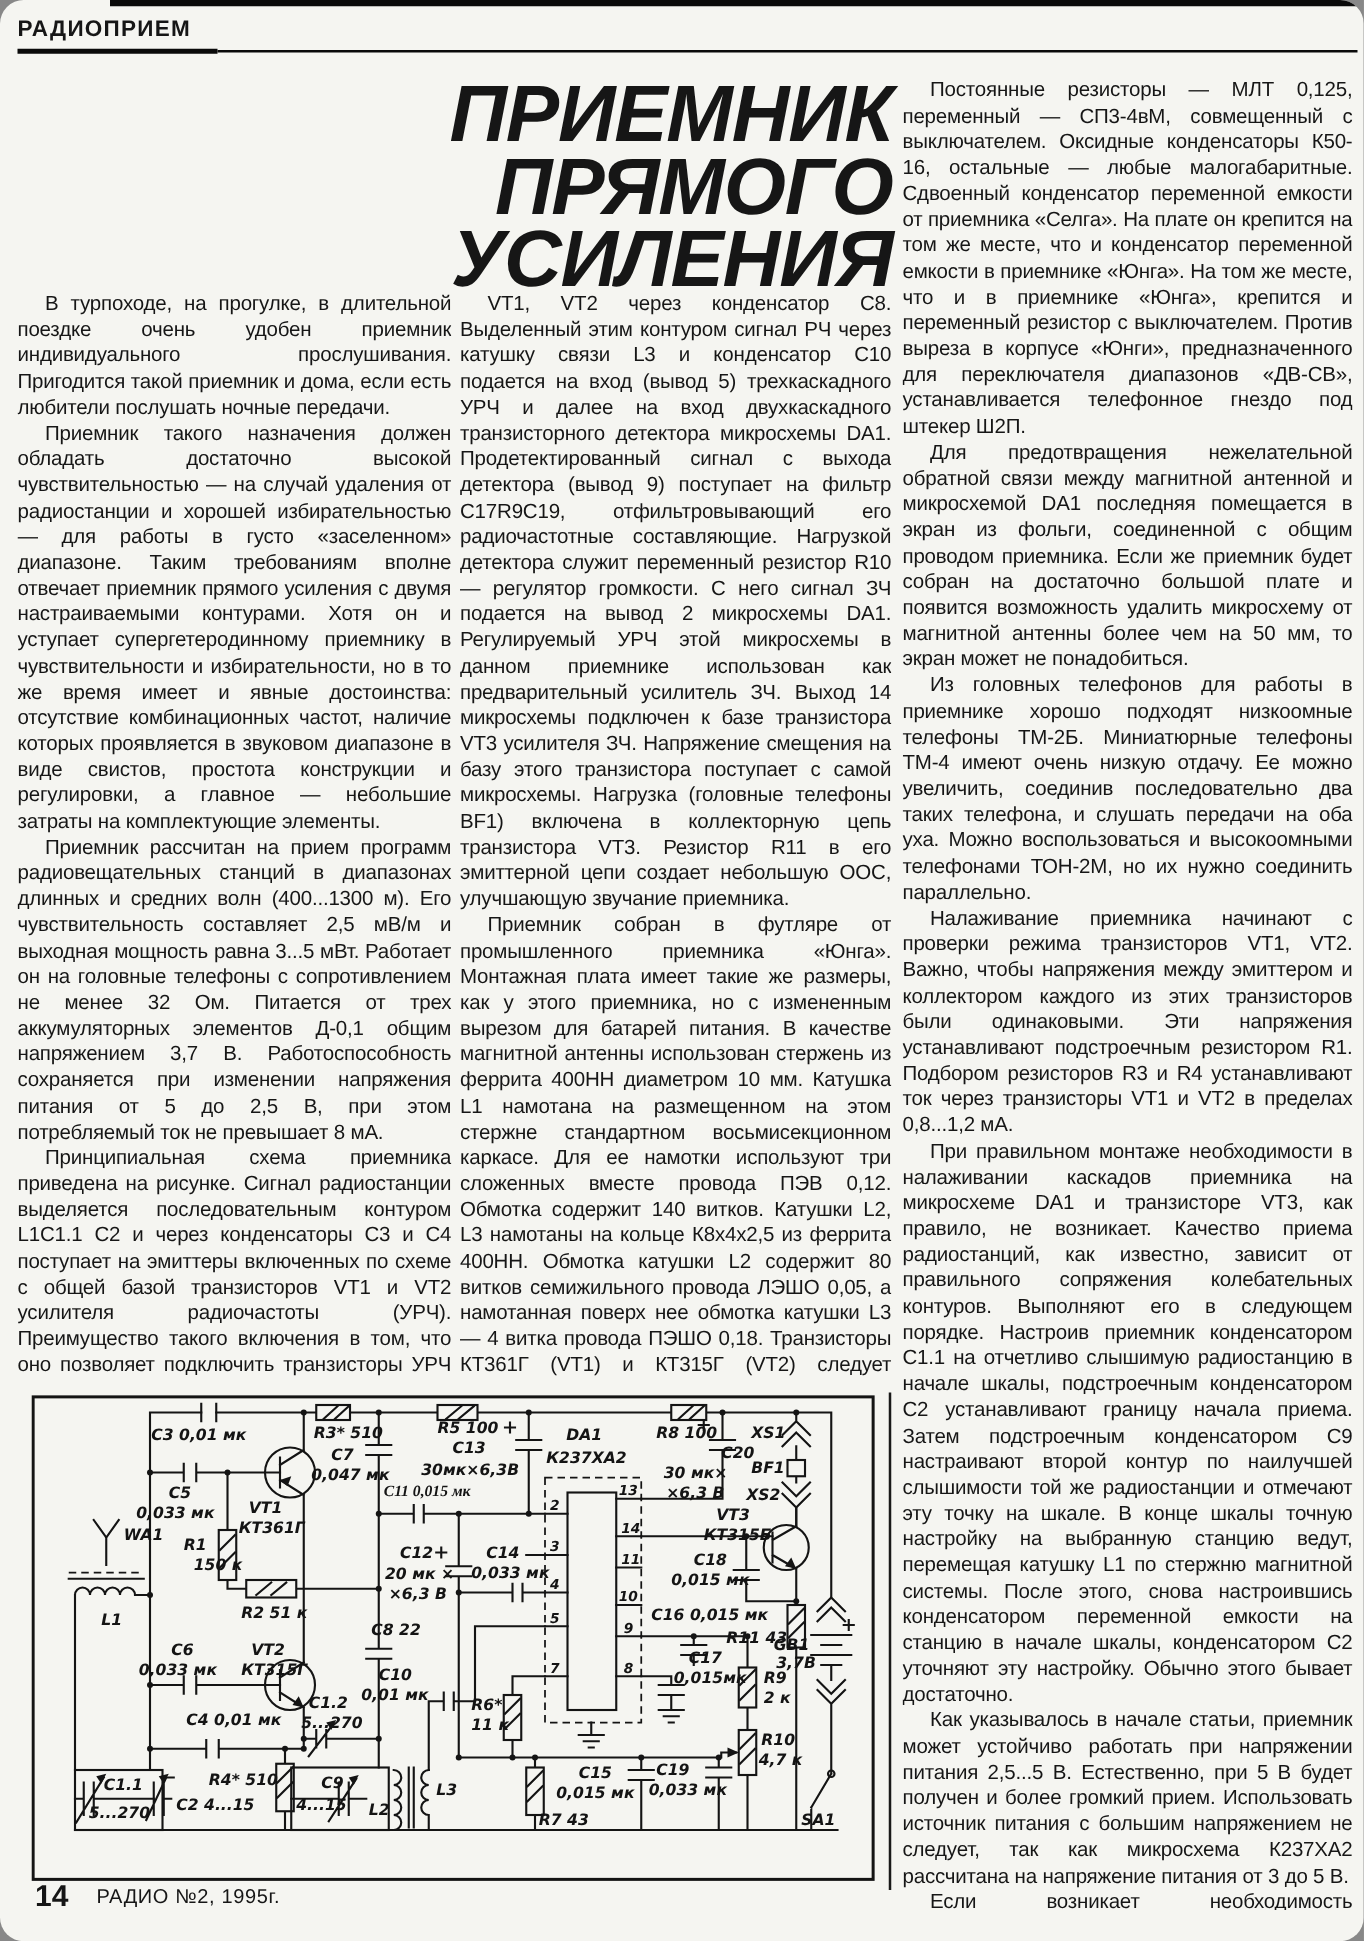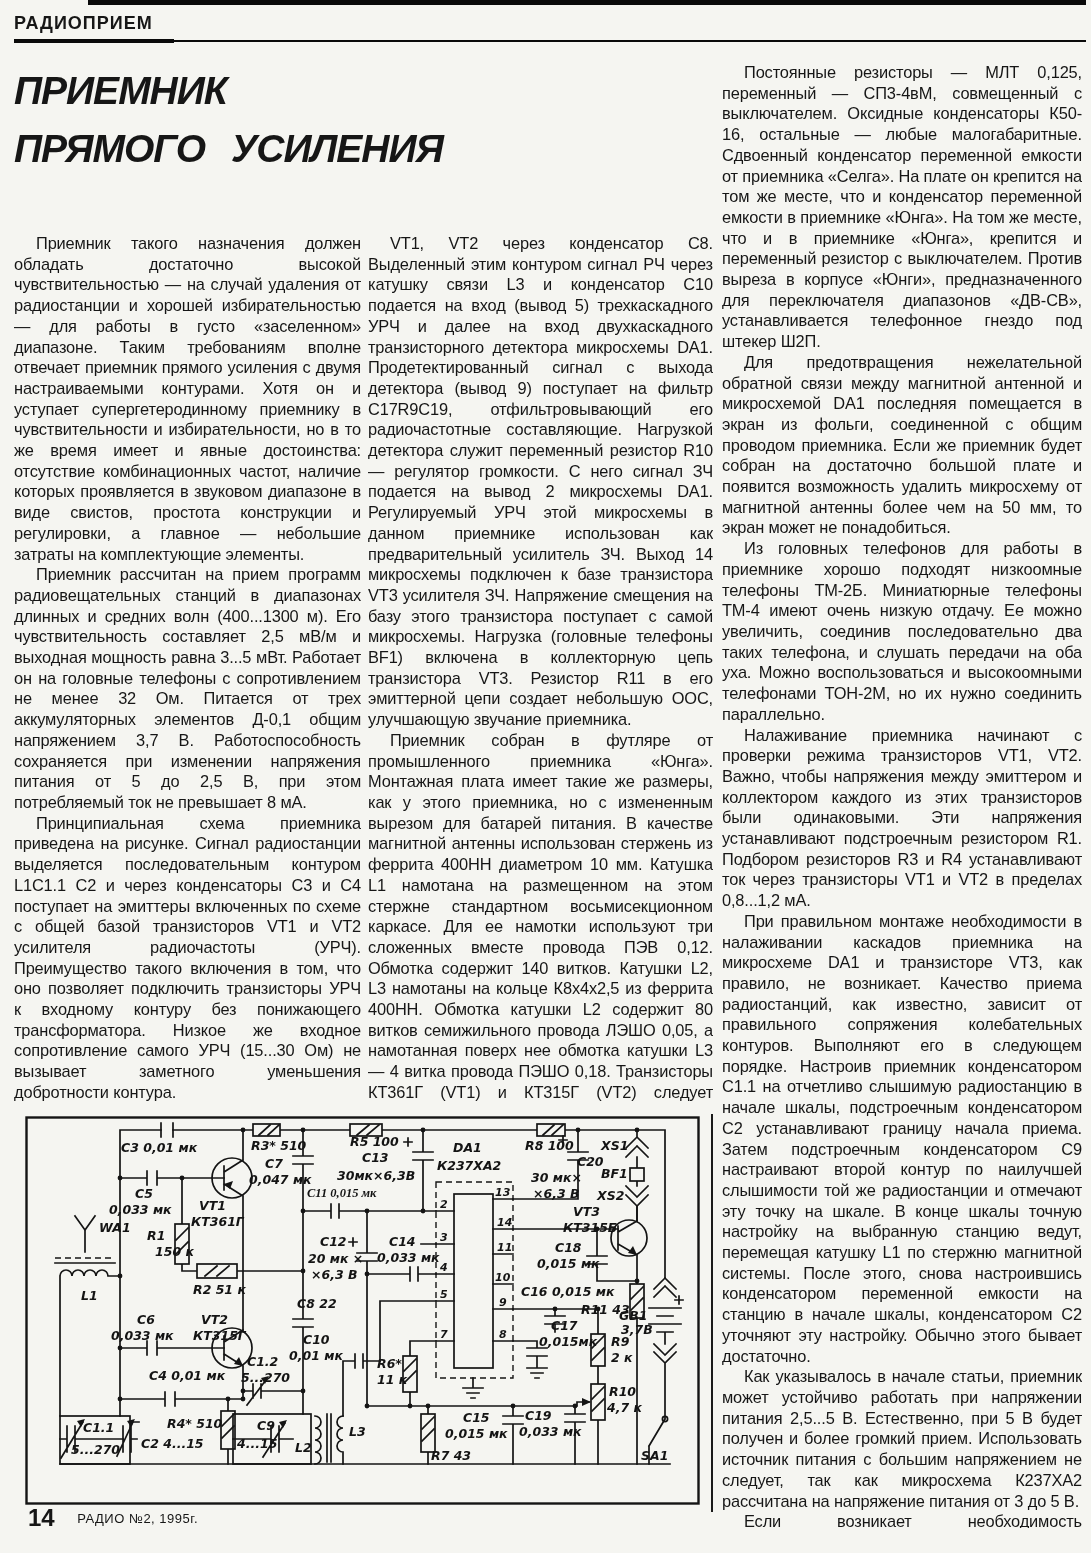--- a/index.html
+++ b/index.html
@@ -1,23 +1,23 @@
 <!DOCTYPE html>
 <html lang="ru"><head>
 <meta charset="utf-8">
 <style>
   html,body{margin:0;padding:0;background:#888;}
   #page{position:relative;width:1091px;height:1553px;background:#f5f5f1;color:#161616;
-        font-family:"Liberation Sans",sans-serif;overflow:hidden;}
+        font-family:"Liberation Sans",sans-serif;overflow:hidden;border-radius:19px;}
   .topbar{position:absolute;left:88px;top:0;width:998px;height:5px;background:#0a0a0a;}
   #rubric{position:absolute;left:14px;top:13px;font-size:18px;font-weight:bold;letter-spacing:1px;}
   .rule-thick{position:absolute;left:14px;top:39px;width:160px;height:4px;background:#0a0a0a;}
   .rule-thin{position:absolute;left:174px;top:40px;width:912px;height:2px;background:#0a0a0a;}
   #title{position:absolute;left:14px;top:62px;width:700px;font-style:italic;font-weight:bold;
-         font-size:39px;line-height:58px;letter-spacing:-1px;}
+         font-size:64px;line-height:58px;letter-spacing:-1px;text-align:right;}
   #title .l2{word-spacing:16px;}
   #byline{position:absolute;left:14px;top:193px;font-size:19px;font-weight:bold;font-style:italic;}
   .col{position:absolute;overflow:hidden;}
   #col1{left:14px;top:233px;width:347px;height:868px;}
   #col2{left:368px;top:233px;width:345px;height:868px;}
   #col3{left:722px;top:62px;width:360px;height:1466px;}
   .col p{margin:0;text-indent:22px;text-align:justify;font-size:16.4px;line-height:20.7px;
          letter-spacing:-0.15px;}
   #vdivider{position:absolute;left:711px;top:1114px;width:2px;height:398px;background:#1a1a1a;}
   #schematic{position:absolute;left:25px;top:1116px;width:675px;height:389px;}
@@ -26,40 +26,41 @@
   .frame{stroke:#141414;stroke-width:2.4;fill:none;}
   .box{stroke:#141414;stroke-width:1.7;fill:#f5f5f1;}
   .dash{stroke:#141414;stroke-width:1.4;fill:none;stroke-dasharray:6 4;}
   .dot{fill:#141414;}
   .arrow{fill:#141414;stroke:none;}
   .schem-label{position:absolute;font:italic 700 12.5px "DejaVu Sans",sans-serif;
                white-space:nowrap;color:#141414;}
   .pin-num{position:absolute;font:italic 700 11px "DejaVu Sans",sans-serif;color:#141414;}
   #footer{position:absolute;left:28px;top:1504px;}
   #pagenum{font-size:24px;font-weight:bold;display:inline-block;vertical-align:middle;}
-  #journal{font-size:13px;display:inline-block;margin-left:18px;vertical-align:middle;letter-spacing:0.5px;text-align:right;}
+  #journal{font-size:16px;display:inline-block;margin-left:18px;vertical-align:middle;letter-spacing:0.5px;text-align:right;}
 </style>
 </head>
 <body>
 
 <div id="page">
 
   <div class="topbar"></div>
 
   <div id="rubric">РАДИОПРИЕМ</div>
   <div class="rule-thick"></div>
   <div class="rule-thin"></div>
 
   <div id="title">
     <div class="l1">ПРИЕМНИК</div>
     <div class="l2">ПРЯМОГО УСИЛЕНИЯ</div>
   </div>
 
 
   <div id="col1" class="col">
+      <p>В турпоходе, на прогулке, в длительной поездке очень удобен приемник индивидуального прослушивания. Пригодится такой приемник и дома, если есть любители послушать ночные передачи.</p>
       <p>Приемник такого назначения должен обладать достаточно высокой чувствительностью — на случай удаления от радиостанции и хорошей избирательностью — для работы в густо «заселенном» диапазоне. Таким требованиям вполне отвечает приемник прямого усиления с двумя настраиваемыми контурами. Хотя он и уступает супергетеродинному приемнику в чувствительности и избирательности, но в то же время имеет и явные достоинства: отсутствие комбинационных частот, наличие которых проявляется в звуковом диапазоне в виде свистов, простота конструкции и регулировки, а главное — небольшие затраты на комплектующие элементы.</p>
       <p>Приемник рассчитан на прием программ радиовещательных станций в диапазонах длинных и средних волн (400...1300 м). Его чувствительность составляет 2,5 мВ/м и выходная мощность равна 3...5 мВт. Работает он на головные телефоны с сопротивлением не менее 32 Ом. Питается от трех аккумуляторных элементов Д-0,1 общим напряжением 3,7 В. Работоспособность сохраняется при изменении напряжения питания от 5 до 2,5 В, при этом потребляемый ток не превышает 8 мА.</p>
       <p>Принципиальная схема приемника приведена на рисунке. Сигнал радиостанции выделяется последовательным контуром L1C1.1 С2 и через конденсаторы С3 и С4 поступает на эмиттеры включенных по схеме с общей базой транзисторов VT1 и VT2 усилителя радиочастоты (УРЧ). Преимущество такого включения в том, что оно позволяет подключить транзисторы УРЧ к входному контуру без понижающего трансформатора. Низкое же входное сопротивление самого УРЧ (15...30 Ом) не вызывает заметного уменьшения добротности контура.</p>
     </div>
   <div id="col2" class="col">
       <p>VT1, VT2 через конденсатор С8. Выделенный этим контуром сигнал РЧ через катушку связи L3 и конденсатор С10 подается на вход (вывод 5) трехкаскадного УРЧ и далее на вход двухкаскадного транзисторного детектора микросхемы DA1. Продетектированный сигнал с выхода детектора (вывод 9) поступает на фильтр C17R9C19, отфильтровывающий его радиочастотные составляющие. Нагрузкой детектора служит переменный резистор R10 — регулятор громкости. С него сигнал ЗЧ подается на вывод 2 микросхемы DA1. Регулируемый УРЧ этой микросхемы в данном приемнике использован как предварительный усилитель ЗЧ. Выход 14 микросхемы подключен к базе транзистора VT3 усилителя ЗЧ. Напряжение смещения на базу этого транзистора поступает с самой микросхемы. Нагрузка (головные телефоны BF1) включена в коллекторную цепь транзистора VT3. Резистор R11 в его эмиттерной цепи создает небольшую ООС, улучшающую звучание приемника.</p>
       <p>Приемник собран в футляре от промышленного приемника «Юнга». Монтажная плата имеет такие же размеры, как у этого приемника, но с измененным вырезом для батарей питания. В качестве магнитной антенны использован стержень из феррита 400НН диаметром 10 мм. Катушка L1 намотана на размещенном на этом стержне стандартном восьмисекционном каркасе. Для ее намотки используют три сложенных вместе провода ПЭВ 0,12. Обмотка содержит 140 витков. Катушки L2, L3 намотаны на кольце К8х4х2,5 из феррита 400НН. Обмотка катушки L2 содержит 80 витков семижильного провода ЛЭШО 0,05, а намотанная поверх нее обмотка катушки L3 — 4 витка провода ПЭШО 0,18. Транзисторы КТ361Г (VT1) и КТ315Г (VT2) следует подобрать с близкими коэффициентами усиления по току h21э. На их месте могут работать и транзисторы этого типа с другими буквенными индексами, а также хорошо подобранные пары транзисторов КТ3107 и КТ3102 с любыми буквенными индексами.</p>
     </div>
   <div id="col3" class="col">
       <p>Постоянные резисторы — МЛТ 0,125, переменный — СП3-4вМ, совмещенный с выключателем. Оксидные конденсаторы К50-16, остальные — любые малогабаритные. Сдвоенный конденсатор переменной емкости от приемника «Селга». На плате он крепится на том же месте, что и конденсатор переменной емкости в приемнике «Юнга». На том же месте, что и в приемнике «Юнга», крепится и переменный резистор с выключателем. Против выреза в корпусе «Юнги», предназначенного для переключателя диапазонов «ДВ-СВ», устанавливается телефонное гнездо под штекер Ш2П.</p>

